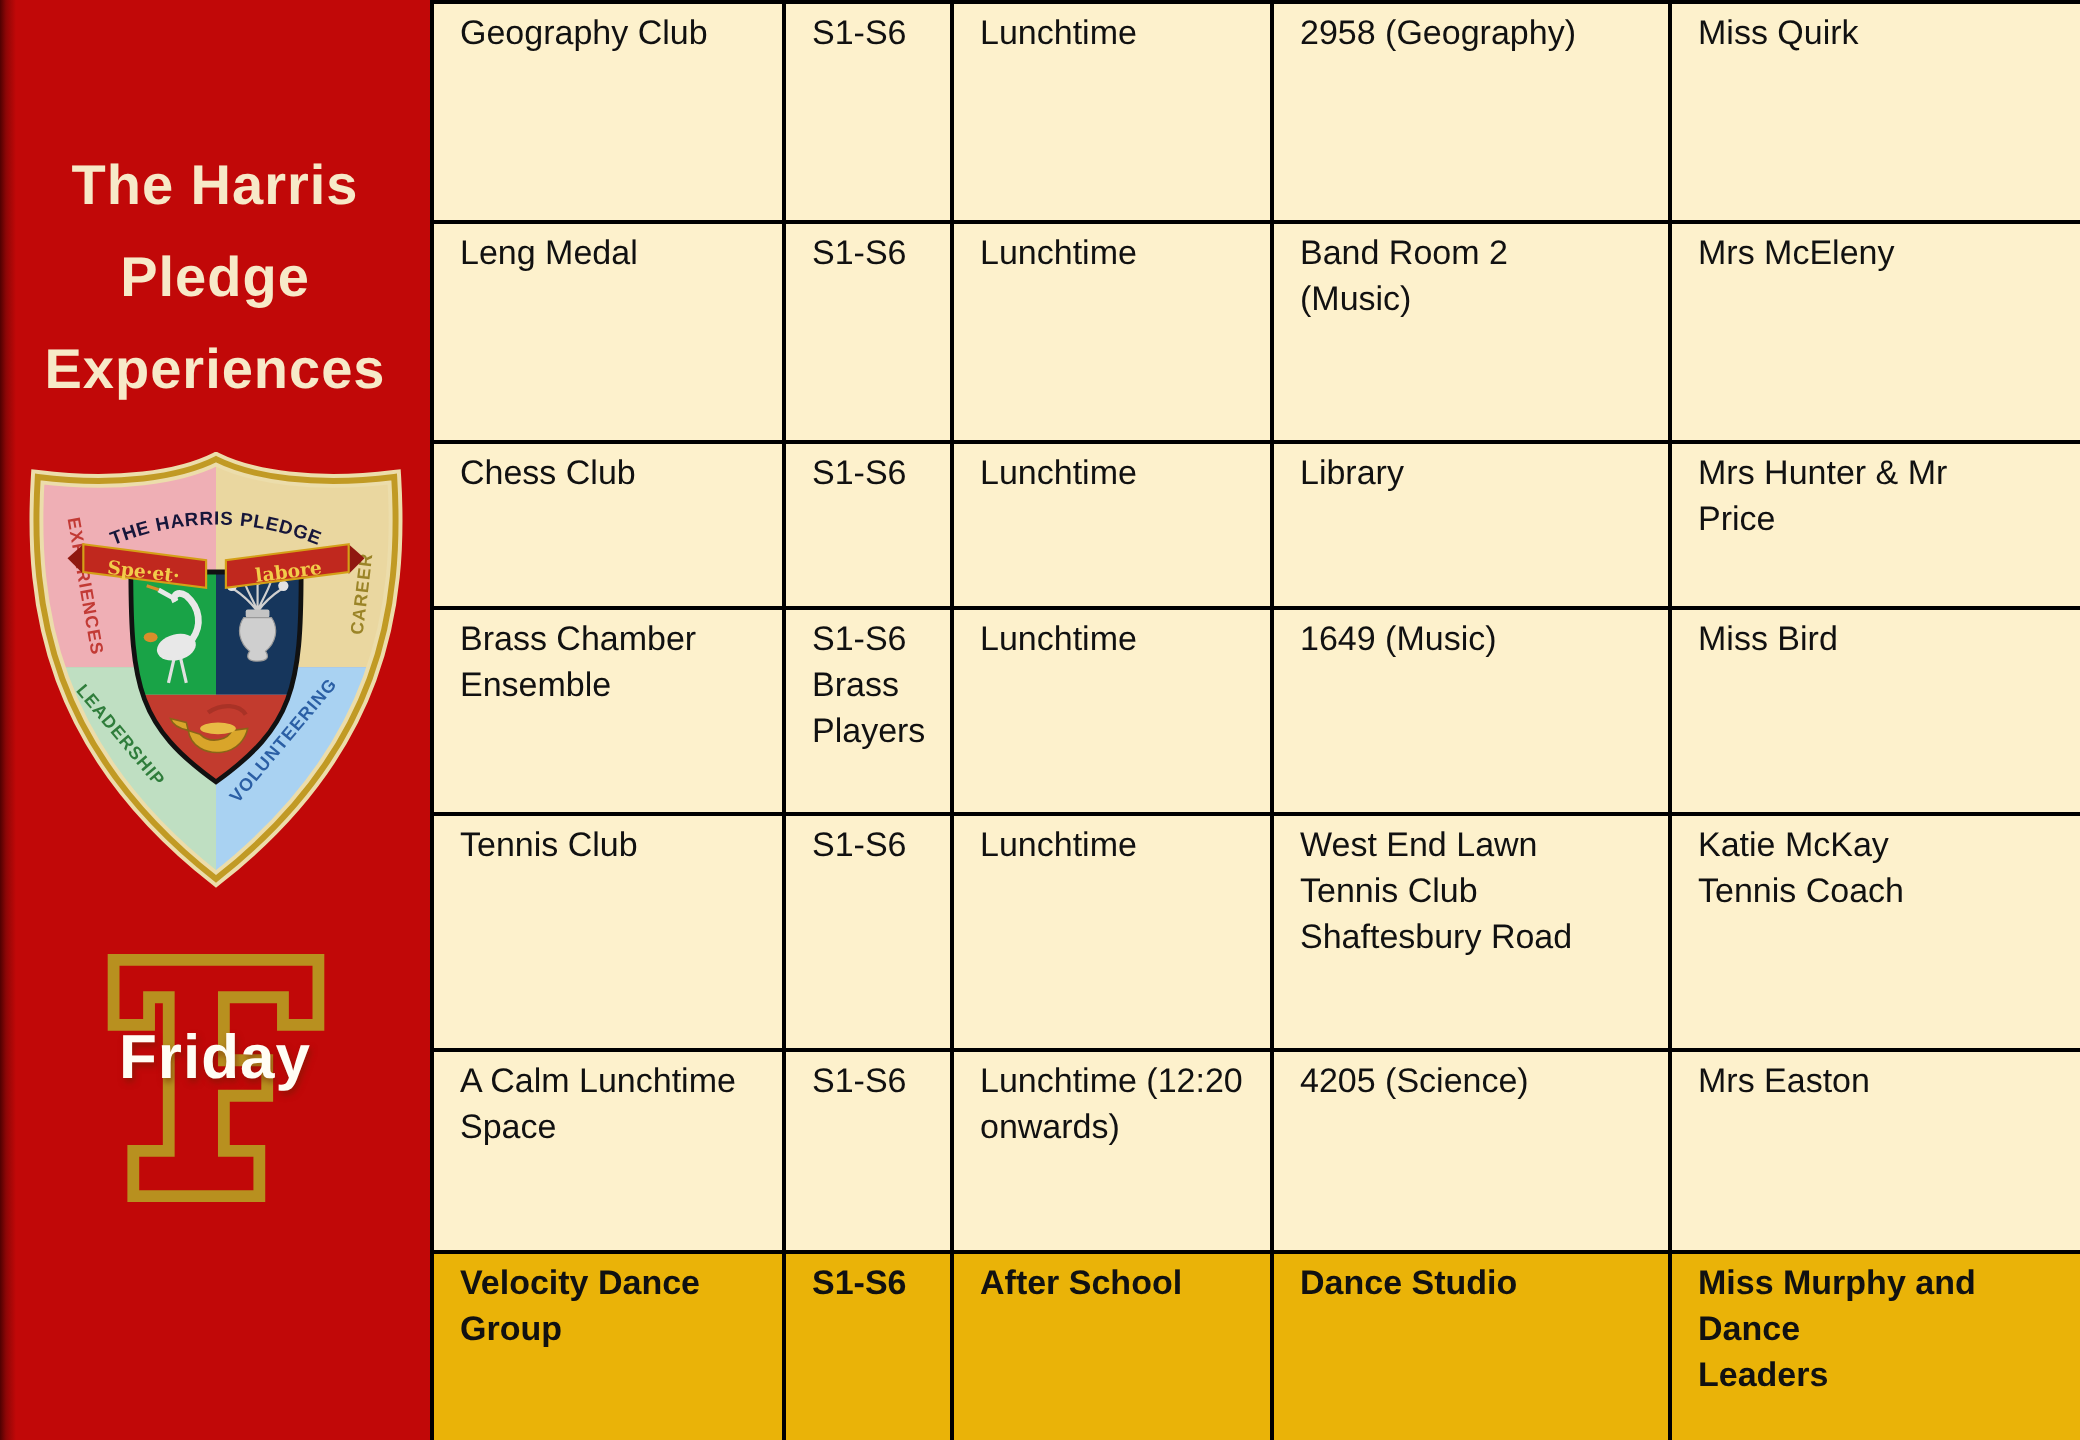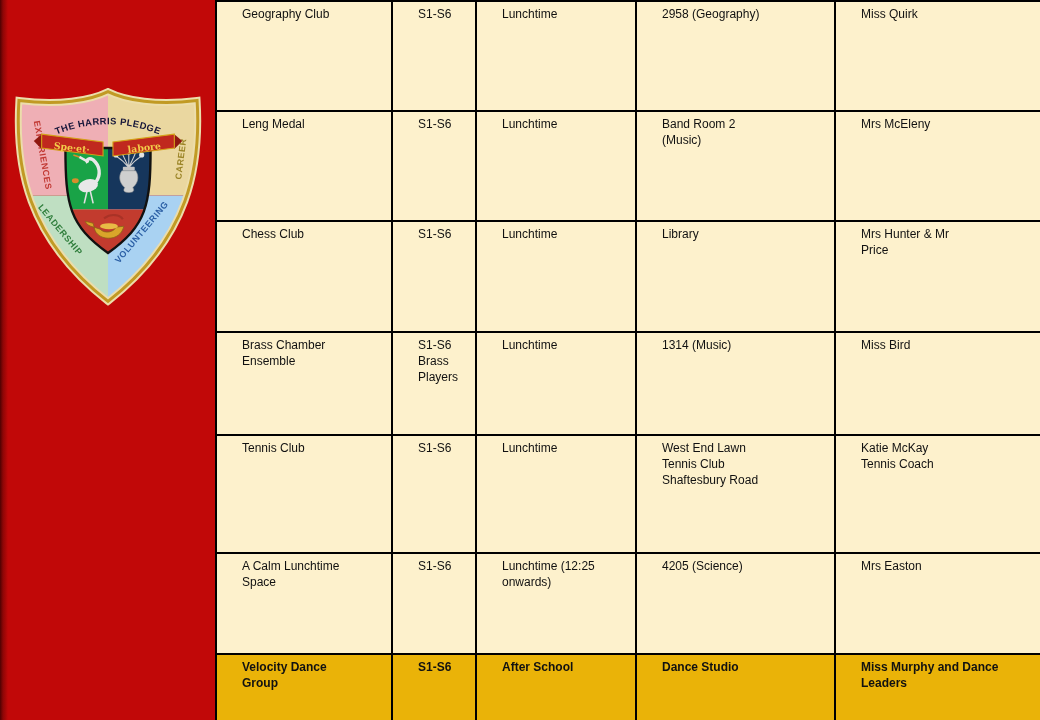--- a/index.html
+++ b/index.html
@@ -31,30 +31,35 @@
     letter-spacing:.5px;
   }
   
   .main{flex:1;height:720px;}
   table{
     border-collapse:collapse;table-layout:fixed;
     width:825px;height:720px;
   }
   td{
     border:2px solid #000;background:#fdf1cc;
-    vertical-align:top;padding:4px 6px 4px 25px;
-    font-size:12px;line-height:1.35;color:#111;
+    vertical-align:top;padding:4px 6px 4px 13px;
+    font-size:17px;line-height:1.35;color:#111;
     white-space:pre-line;overflow:hidden;
   }
   tr.highlight td{background:#eab308;font-weight:bold;}
 </style>
 </head>
 <body>
 
 <div class="sidebar">
+  <div class="slide-title">
+    <span>The Harris</span>
+    <span>Pledge</span>
+    <span>Experiences</span>
+  </div>
 
   <div class="crest-wrap">
     <svg viewBox="0 0 200 220" width="198" height="219">
       <defs>
         <clipPath id="shieldClip">
           <path d="M100,3 C118,12 150,17 190,12 C194,78 183,150 100,215 C17,150 6,78 10,12 C50,17 82,12 100,3 Z"></path>
         </clipPath>
         <clipPath id="innerClip">
           <path d="M100,60 L143,60 C143,118 139,138 100,166 C61,138 57,118 57,60 Z"></path>
         </clipPath>
@@ -118,20 +123,26 @@
         <path d="M167,46 L105,54 L105,68 L167,60 Z" fill="#c0281e" stroke="#d4a017" stroke-width="1.1"></path>
         <text transform="translate(63,63) rotate(7)" text-anchor="middle" font-size="9.5" font-weight="bold" font-family="DejaVu Serif, serif" fill="#f2cc4a">Spe·et·</text>
         <text transform="translate(137,63) rotate(-7)" text-anchor="middle" font-size="9.5" font-weight="bold" font-family="DejaVu Serif, serif" fill="#f2cc4a">labore</text>
       </g>
 
       <path d="M100,3 C118,12 150,17 190,12 C194,78 183,150 100,215 C17,150 6,78 10,12 C50,17 82,12 100,3 Z" fill="none" stroke="#ecddab" stroke-width="7"></path>
       <path d="M100,3 C118,12 150,17 190,12 C194,78 183,150 100,215 C17,150 6,78 10,12 C50,17 82,12 100,3 Z" fill="none" stroke="#c19a24" stroke-width="3"></path>
     </svg>
   </div>
 
+  <div class="fblock">
+    <svg viewBox="0 0 120 130" width="120" height="128">
+      <path d="M8,5 H112 V38 H94 V24 H64 V56 H86 V74 H64 V102 H82 V125 H18 V102 H36 V24 H26 V38 H8 Z" fill="none" stroke="#b8901f" stroke-width="6" stroke-linejoin="miter"></path>
+    </svg>
+    <div class="friday">Friday</div>
+  </div>
 </div>
 
 <div class="main">
   <table>
     <colgroup>
       <col style="width:176px">
         <col style="width:84px">
         <col style="width:160px">
         <col style="width:199px">
         <col style="width:206px">
@@ -145,53 +156,53 @@
         <td>Miss Quirk</td>
       </tr>
       <tr style="height:110px">
         <td>Leng Medal</td>
         <td>S1-S6</td>
         <td>Lunchtime</td>
         <td>Band Room 2
 (Music)</td>
         <td>Mrs McEleny</td>
       </tr>
-      <tr style="height:111px">
+      <tr style="height:83px">
         <td>Chess Club</td>
         <td>S1-S6</td>
         <td>Lunchtime</td>
         <td>Library</td>
         <td>Mrs Hunter &amp; Mr
 Price</td>
       </tr>
       <tr style="height:103px">
         <td>Brass Chamber
 Ensemble</td>
         <td>S1-S6
 Brass
 Players</td>
         <td>Lunchtime</td>
-        <td>1314 (Music)</td>
+        <td>1649 (Music)</td>
         <td>Miss Bird</td>
       </tr>
       <tr style="height:118px">
         <td>Tennis Club</td>
         <td>S1-S6</td>
         <td>Lunchtime</td>
         <td>West End Lawn
 Tennis Club
 Shaftesbury Road</td>
         <td>Katie McKay
 Tennis Coach</td>
       </tr>
       <tr style="height:101px">
         <td>A Calm Lunchtime
 Space</td>
         <td>S1-S6</td>
-        <td>Lunchtime (12:25
+        <td>Lunchtime (12:20
 onwards)</td>
         <td>4205 (Science)</td>
         <td>Mrs Easton</td>
       </tr>
       <tr style="height:102px" class="highlight">
         <td>Velocity Dance
 Group</td>
         <td>S1-S6</td>
         <td>After School</td>
         <td>Dance Studio</td>

